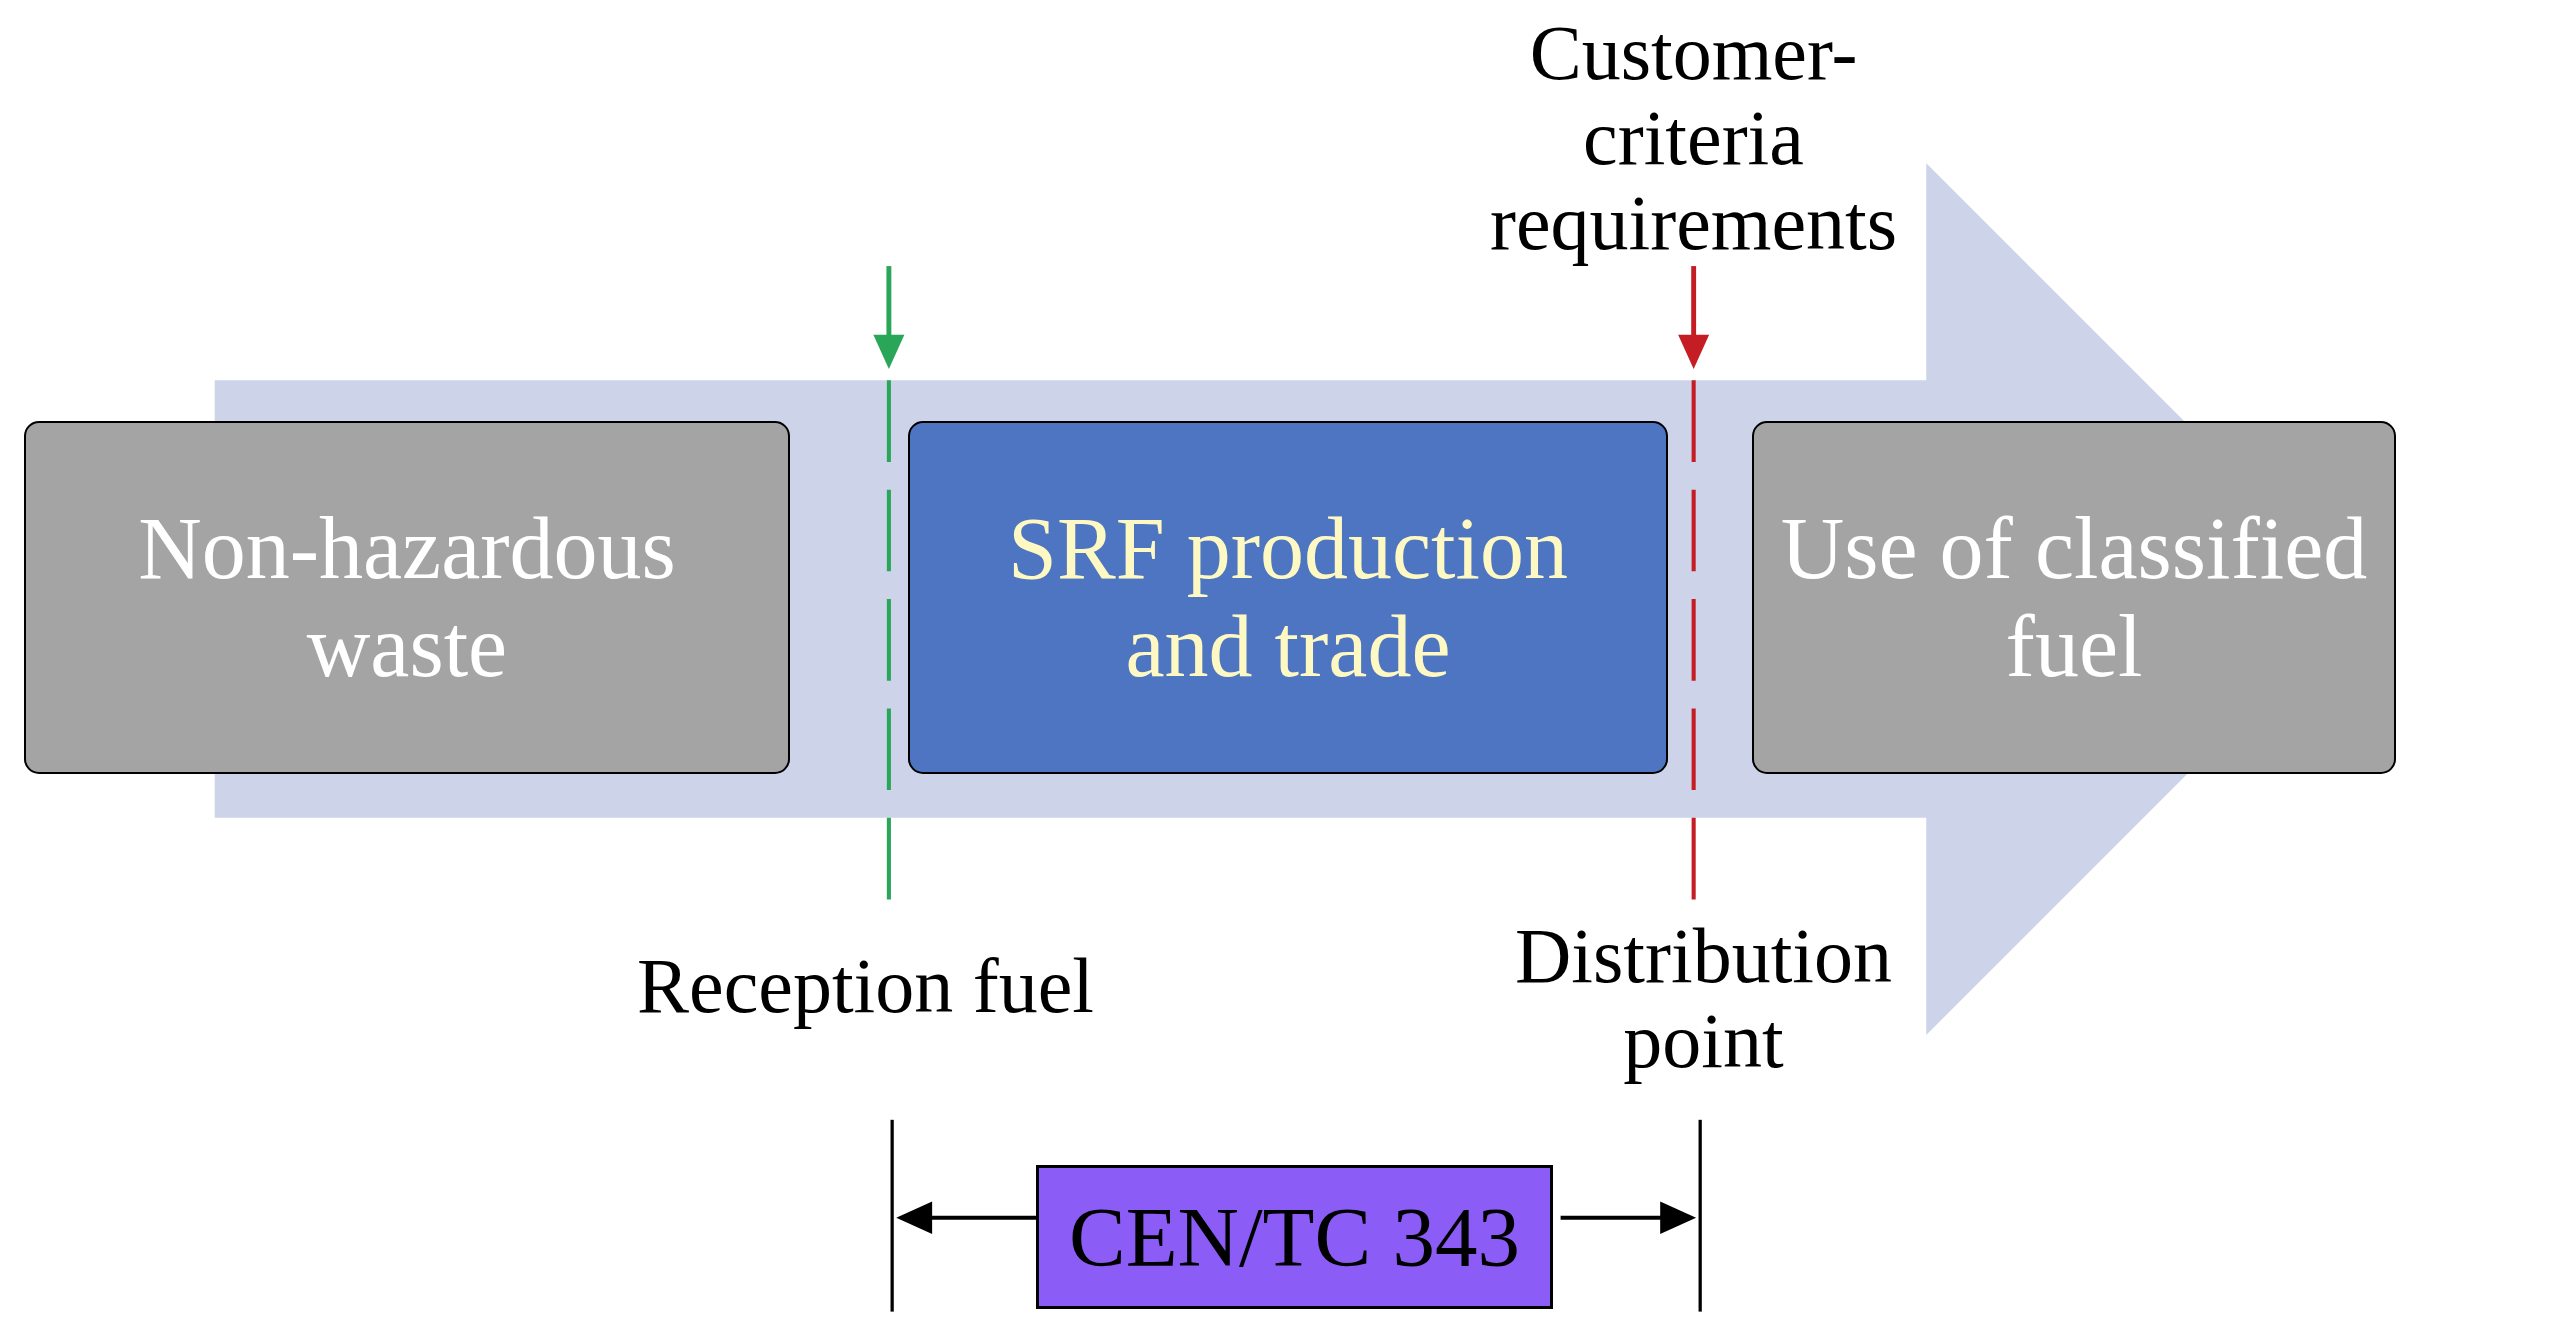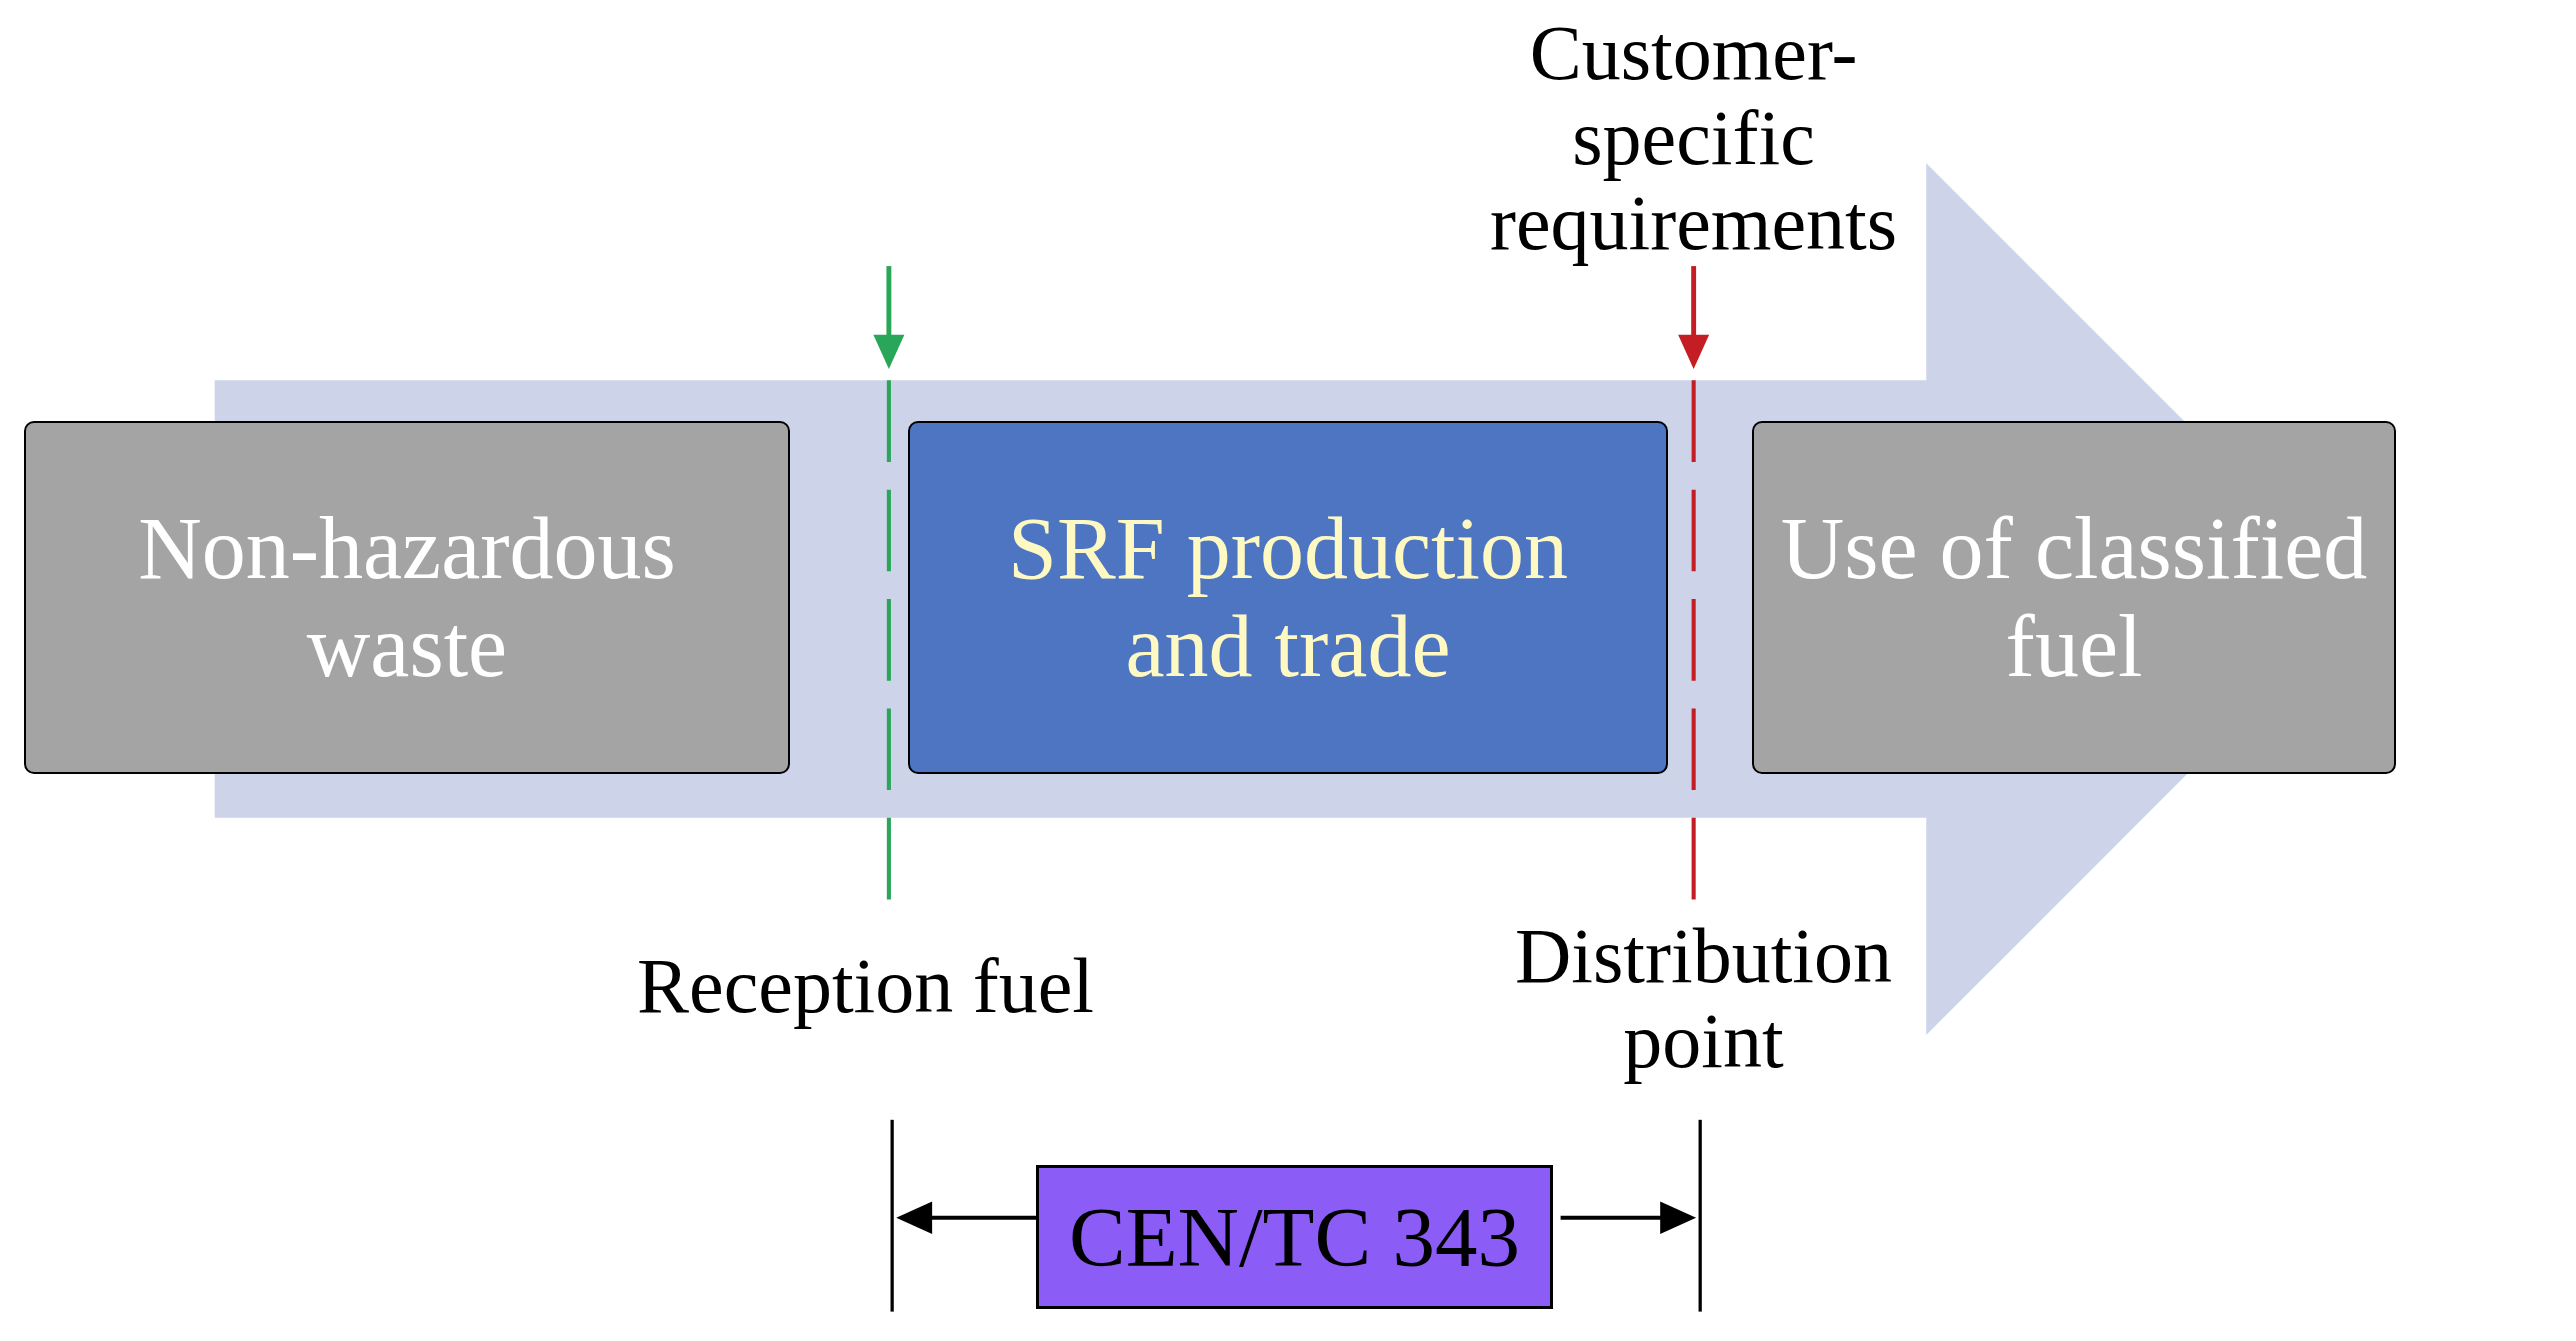--- a/index.html
+++ b/index.html
@@ -21,21 +21,21 @@
     top: 0;
     width: 2576px;
     height: 1341px;
   }
   .flow-box {
     position: absolute;
     top: 421px;
     height: 353px;
     box-sizing: border-box;
     border: 2.4px solid #000000;
-    border-radius: 10px;
+    border-radius: 15px;
     display: flex;
     align-items: center;
     justify-content: center;
     text-align: center;
   }
   .flow-box .box-label {
     white-space: pre-line;
     font-size: 88px;
     line-height: 98px;
     color: #ffffff;
@@ -109,21 +109,21 @@
   <div class="flow-box box-2" style="background: rgb(77, 117, 194);">
     <span class="box-label" style="color: #fef9c3;">SRF production
 and trade</span>
   </div>
   <div class="flow-box box-3" style="background: rgb(164, 164, 164);">
     <span class="box-label" style="color: rgb(255, 255, 255);">Use of classified
 fuel</span>
   </div>
 
   <div class="anno-label label-customer">Customer-
-specific
+criteria
 requirements</div>
   <div class="anno-label label-reception">Reception fuel</div>
   <div class="anno-label label-distribution">Distribution
 point</div>
 
   <div class="cen-box">
     <span class="cen-label">CEN/TC 343</span>
   </div>
 
 </div>

